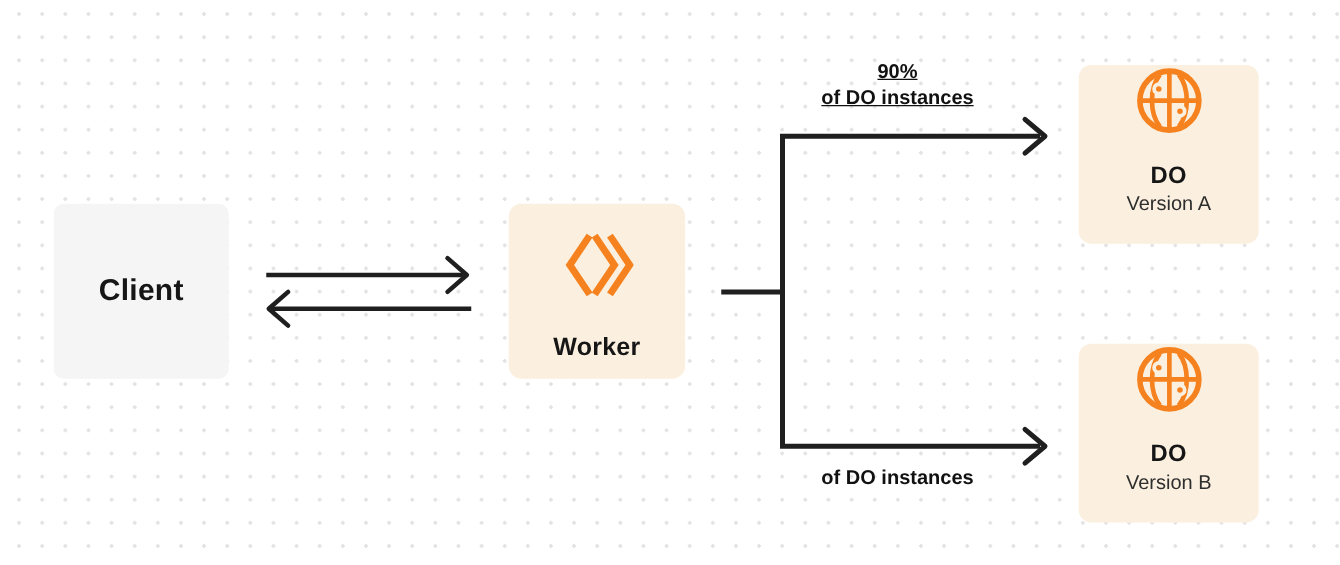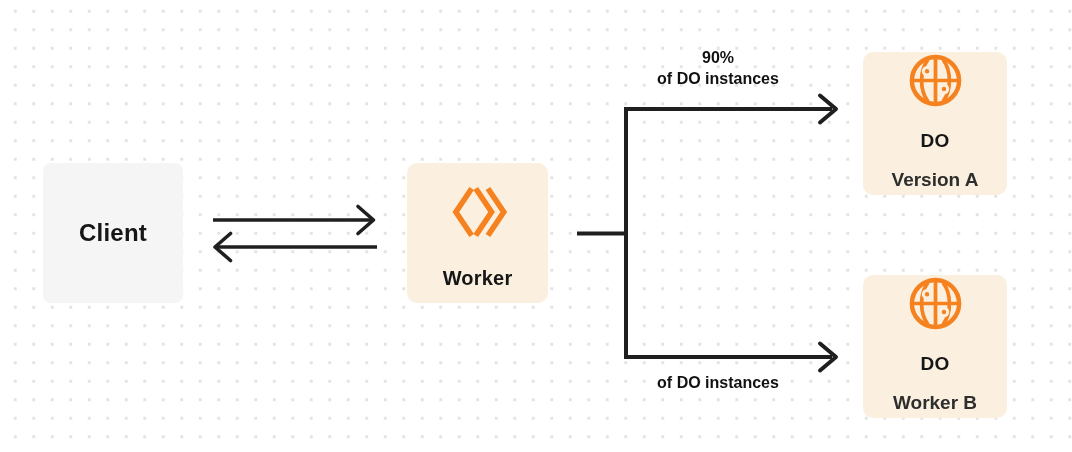--- a/index.html
+++ b/index.html
@@ -47,28 +47,28 @@
   }
   .worker-box .node-title{font-size:20px;font-weight:bold;margin-top:27px;letter-spacing:.2px;}
   .do-box{
     left:863px;width:144px;height:143px;
     background:var(--cream);
     border-radius:10px;
   }
   .do-box.a{top:52px;}
   .do-box.b{top:275px;}
   .do-box .node-title{font-size:19px;font-weight:bold;margin-top:21px;letter-spacing:.3px;}
-  .do-box .node-subtitle{font-size:19px;font-weight:bold;color:var(--subtext);margin-top:17px;}
+  .do-box .node-subtitle{font-size:16px;font-weight:normal;color:var(--subtext);margin-top:3px;}
   .branch-label{
     position:absolute;left:618px;width:200px;
     text-align:center;
     font-size:16px;font-weight:bold;color:#111;
     line-height:21px;
   }
-  .branch-label.top{top:47px;}
+  .branch-label.top{top:47px;text-decoration:underline;}
   .branch-label.bottom{top:372px;}
   .icon-workers{width:58px;height:56px;display:block;}
   .icon-globe{width:57px;height:57px;display:block;}
 </style>
 </head>
 <body>
 
 <div class="canvas">
 
   <svg class="connectors" viewBox="0 0 1072 452" fill="none" xmlns="http://www.w3.org/2000/svg">
@@ -133,16 +133,16 @@
     <svg class="icon-globe" viewBox="0 0 64 64" fill="none" xmlns="http://www.w3.org/2000/svg">
       <circle cx="32" cy="32" r="26.5" stroke="#F6821F" stroke-width="5"></circle>
       <path d="M6 32 H58" stroke="#F6821F" stroke-width="4.2"></path>
       <path d="M32 6 V58" stroke="#F6821F" stroke-width="4.2"></path>
       <path d="M23.5 8.5 C14 21 14 43 23.5 55.5" stroke="#F6821F" stroke-width="4.2"></path>
       <path d="M40.5 8.5 C50 21 50 43 40.5 55.5" stroke="#F6821F" stroke-width="4.2"></path>
       <circle cx="22.5" cy="21.5" r="4.2" fill="#F6821F" stroke="#FBF0DF" stroke-width="3.4"></circle>
       <circle cx="41.5" cy="41.5" r="4.2" fill="#F6821F" stroke="#FBF0DF" stroke-width="3.4"></circle>
     </svg>
     <span class="node-title">DO</span>
-    <span class="node-subtitle">Worker B</span>
+    <span class="node-subtitle">Version B</span>
   </div>
 
 </div>
 
 </body></html>

